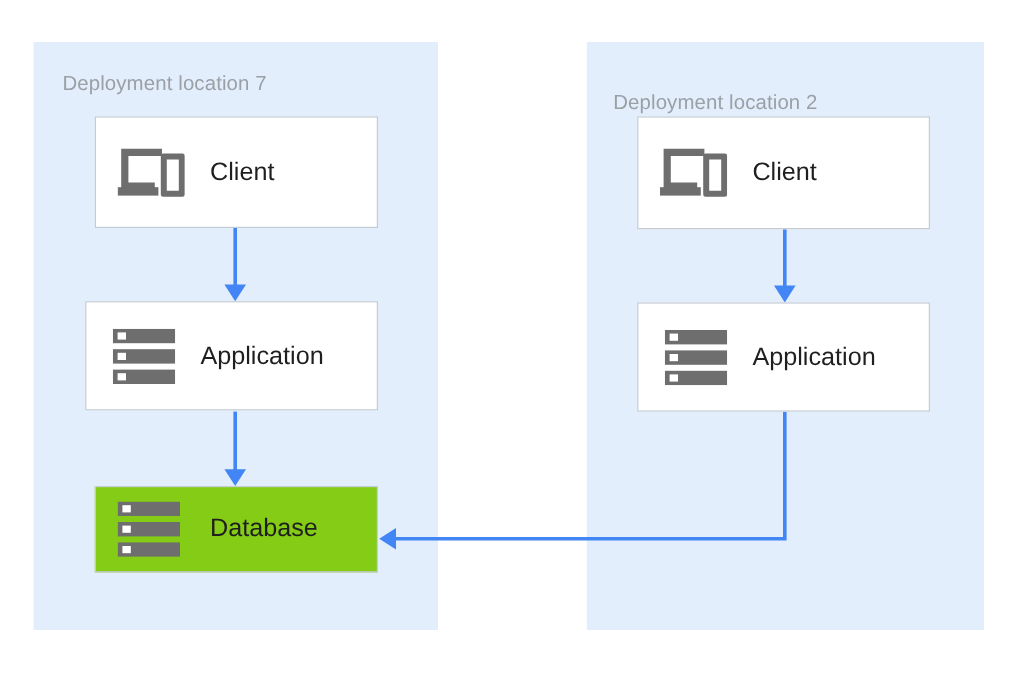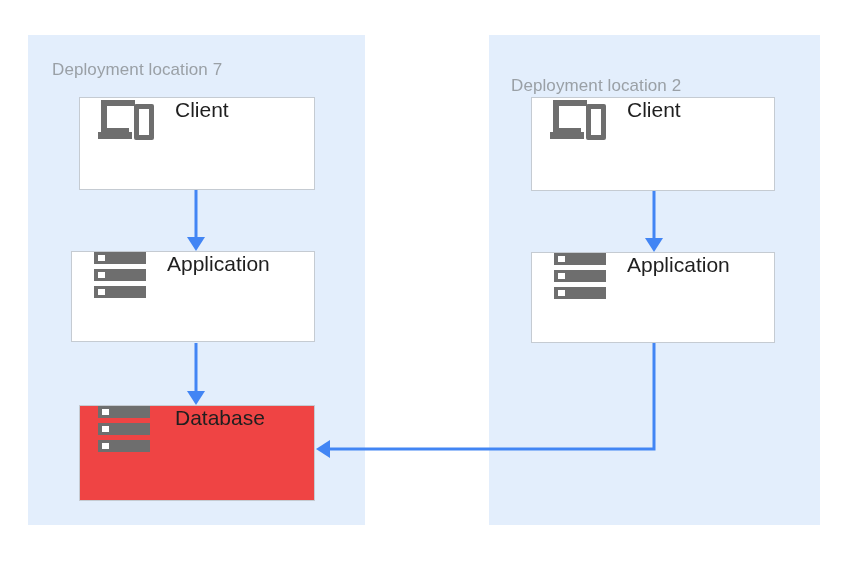--- a/index.html
+++ b/index.html
@@ -26,21 +26,21 @@
     font-family: "Liberation Sans", sans-serif;
     white-space: nowrap;
     letter-spacing: 0.1px;
   }
   .node {
     position: absolute;
     background: #ffffff;
     border: 1px solid #c5cbd2;
     box-sizing: border-box;
     display: flex;
-    align-items: flex-start;
+    align-items: center;
     justify-content: flex-start;
   }
   .node-icon {
     flex: 0 0 auto;
     display: flex;
     align-items: center;
     justify-content: center;
   }
   .node-label {
     color: #1f1f1f;
@@ -99,21 +99,21 @@
           <rect x="4" y="3" width="7" height="6" fill="#ffffff"></rect>
           <rect x="0" y="17" width="52" height="12" fill="#6e6e6e"></rect>
           <rect x="4" y="20" width="7" height="6" fill="#ffffff"></rect>
           <rect x="0" y="34" width="52" height="12" fill="#6e6e6e"></rect>
           <rect x="4" y="37" width="7" height="6" fill="#ffffff"></rect>
         </svg>
       </span>
     <span class="node-label" id="node-1-label" style="margin-left: 21px; color: rgb(31, 31, 31);">Application</span>
   </div>
 
-  <div class="node" id="node-2" style="left: 79px; top: 405px; width: 236px; height: 96px; background: #ef4444; border-color: rgb(197, 203, 210);">
+  <div class="node" id="node-2" style="left: 79px; top: 405px; width: 236px; height: 72px; background: #84cc16; border-color: rgb(197, 203, 210);">
     <span class="node-icon" id="node-2-icon" style="margin-left: 18px;">
         <svg width="52" height="46" viewBox="0 0 52 46" xmlns="http://www.w3.org/2000/svg">
           <rect x="0" y="0" width="52" height="12" fill="#6e6e6e"></rect>
           <rect x="4" y="3" width="7" height="6" fill="#ffffff"></rect>
           <rect x="0" y="17" width="52" height="12" fill="#6e6e6e"></rect>
           <rect x="4" y="20" width="7" height="6" fill="#ffffff"></rect>
           <rect x="0" y="34" width="52" height="12" fill="#6e6e6e"></rect>
           <rect x="4" y="37" width="7" height="6" fill="#ffffff"></rect>
         </svg>
       </span>

